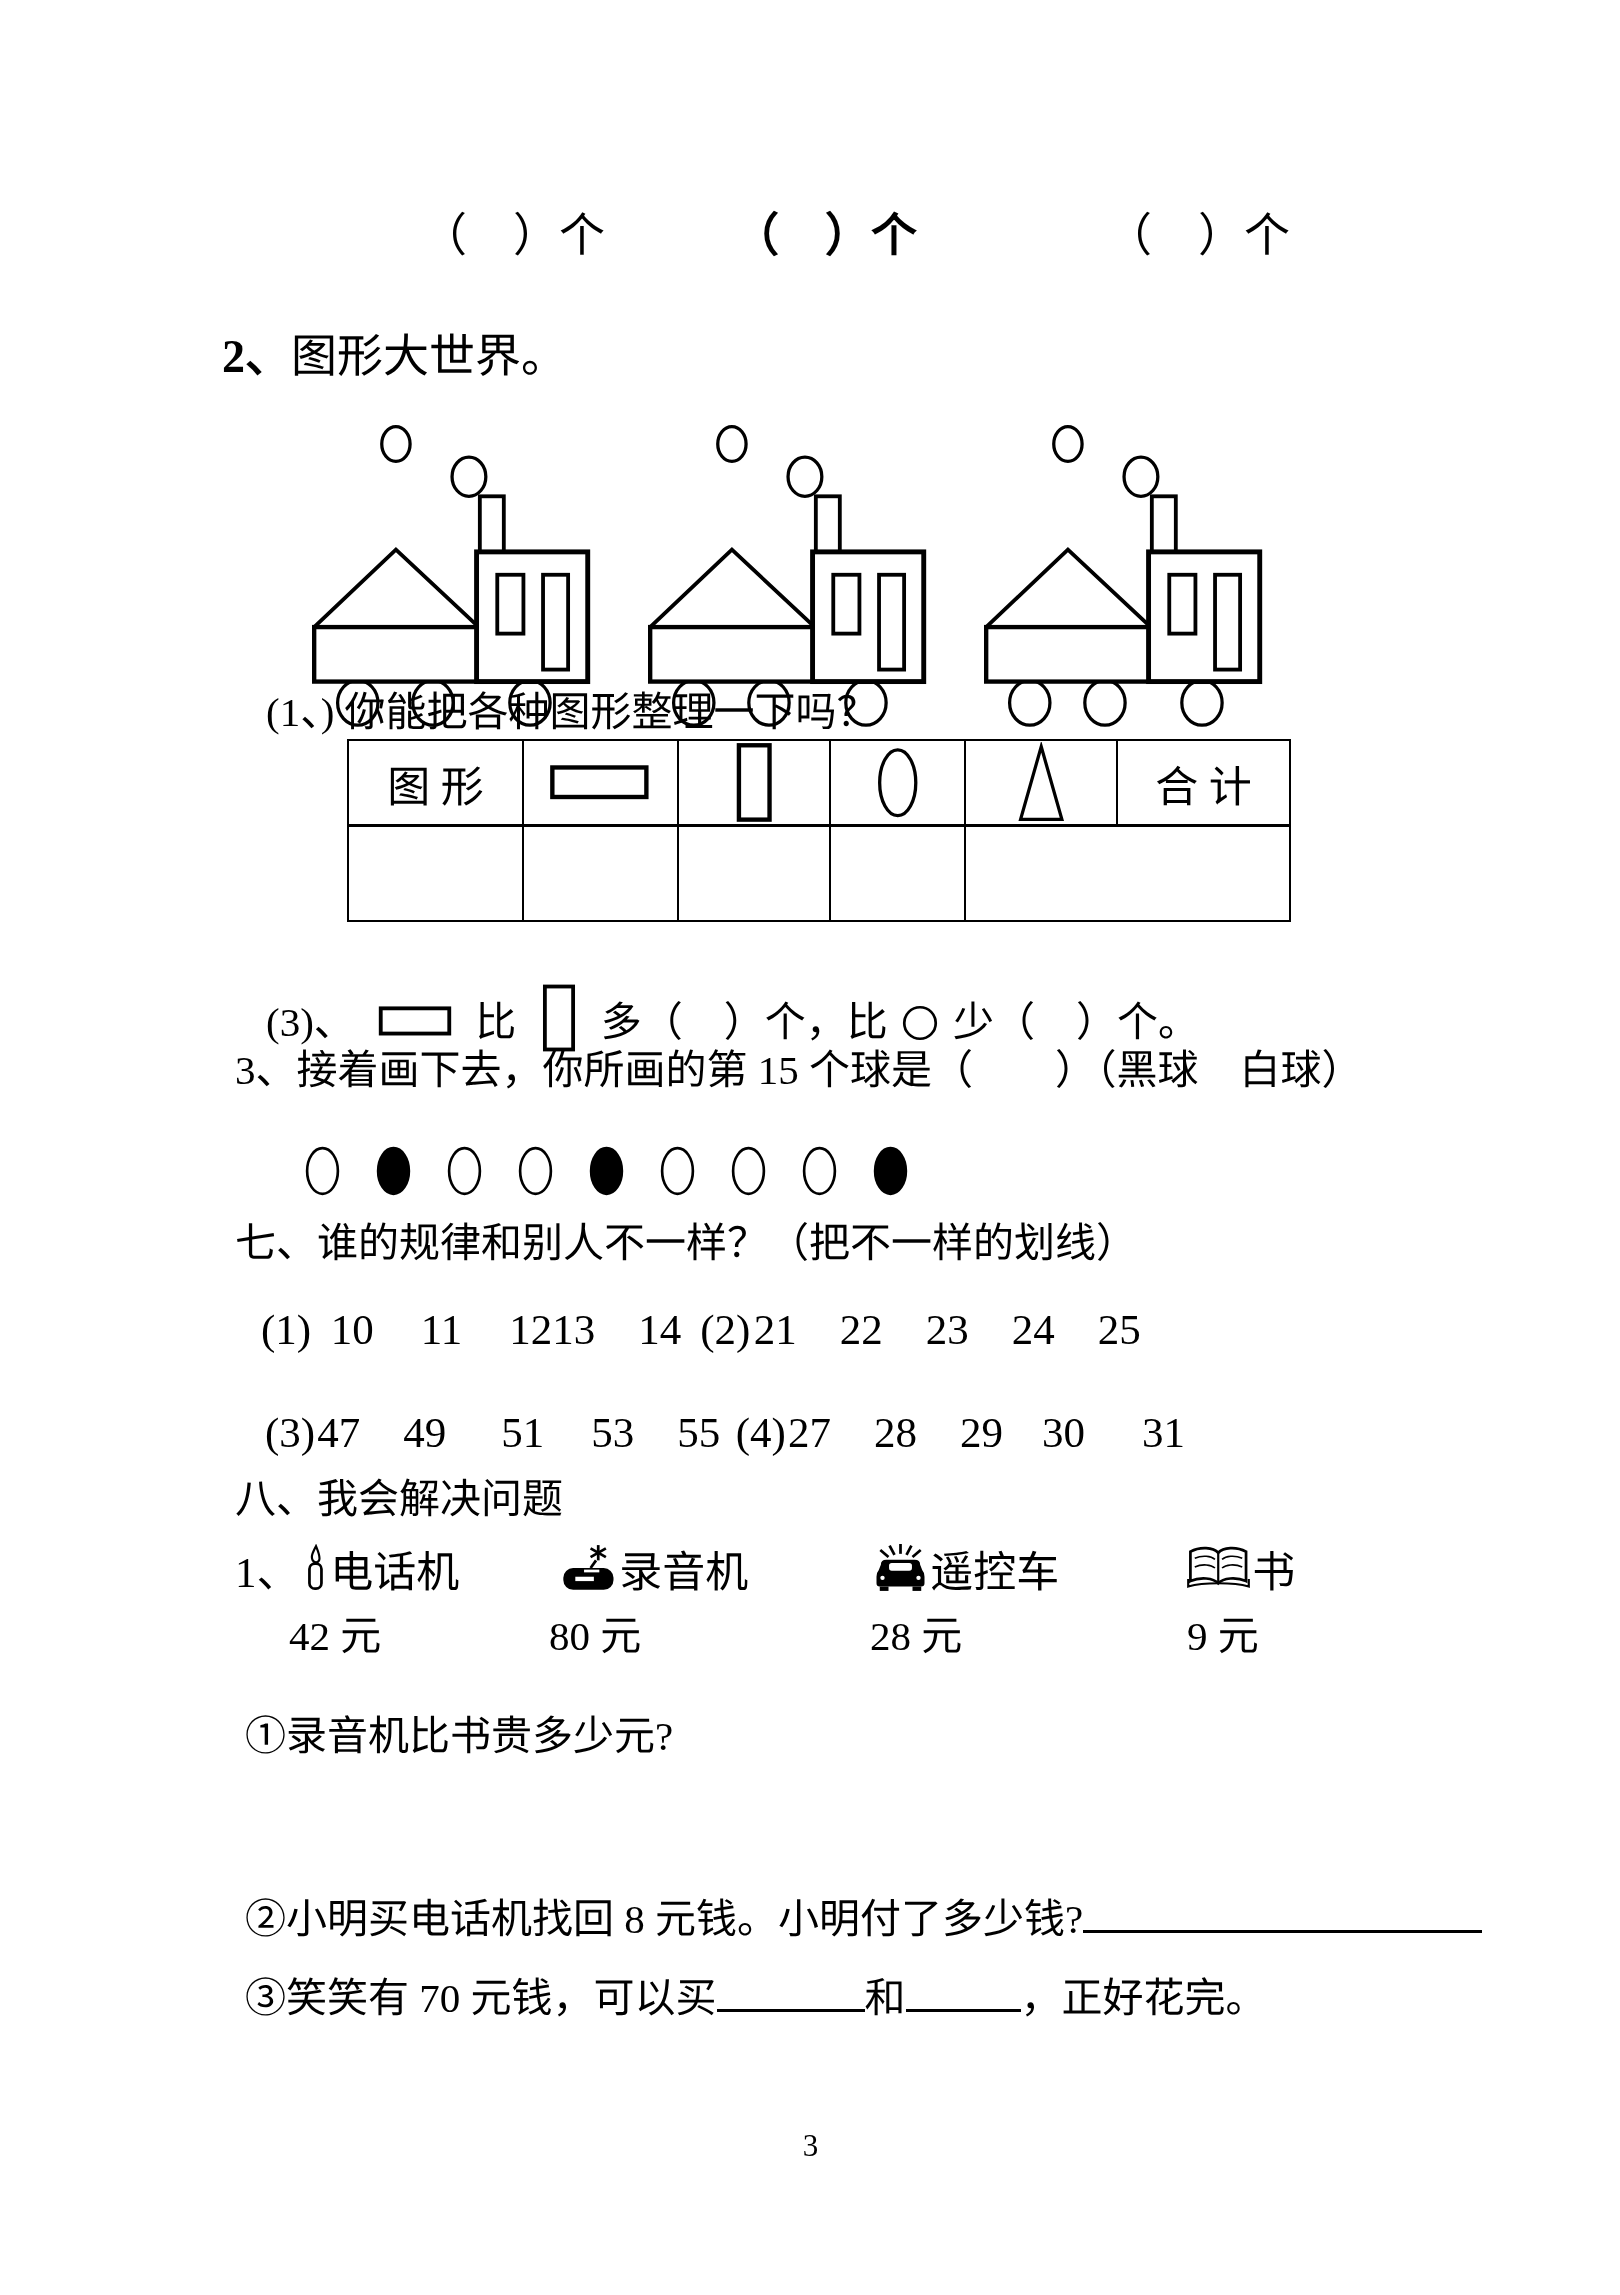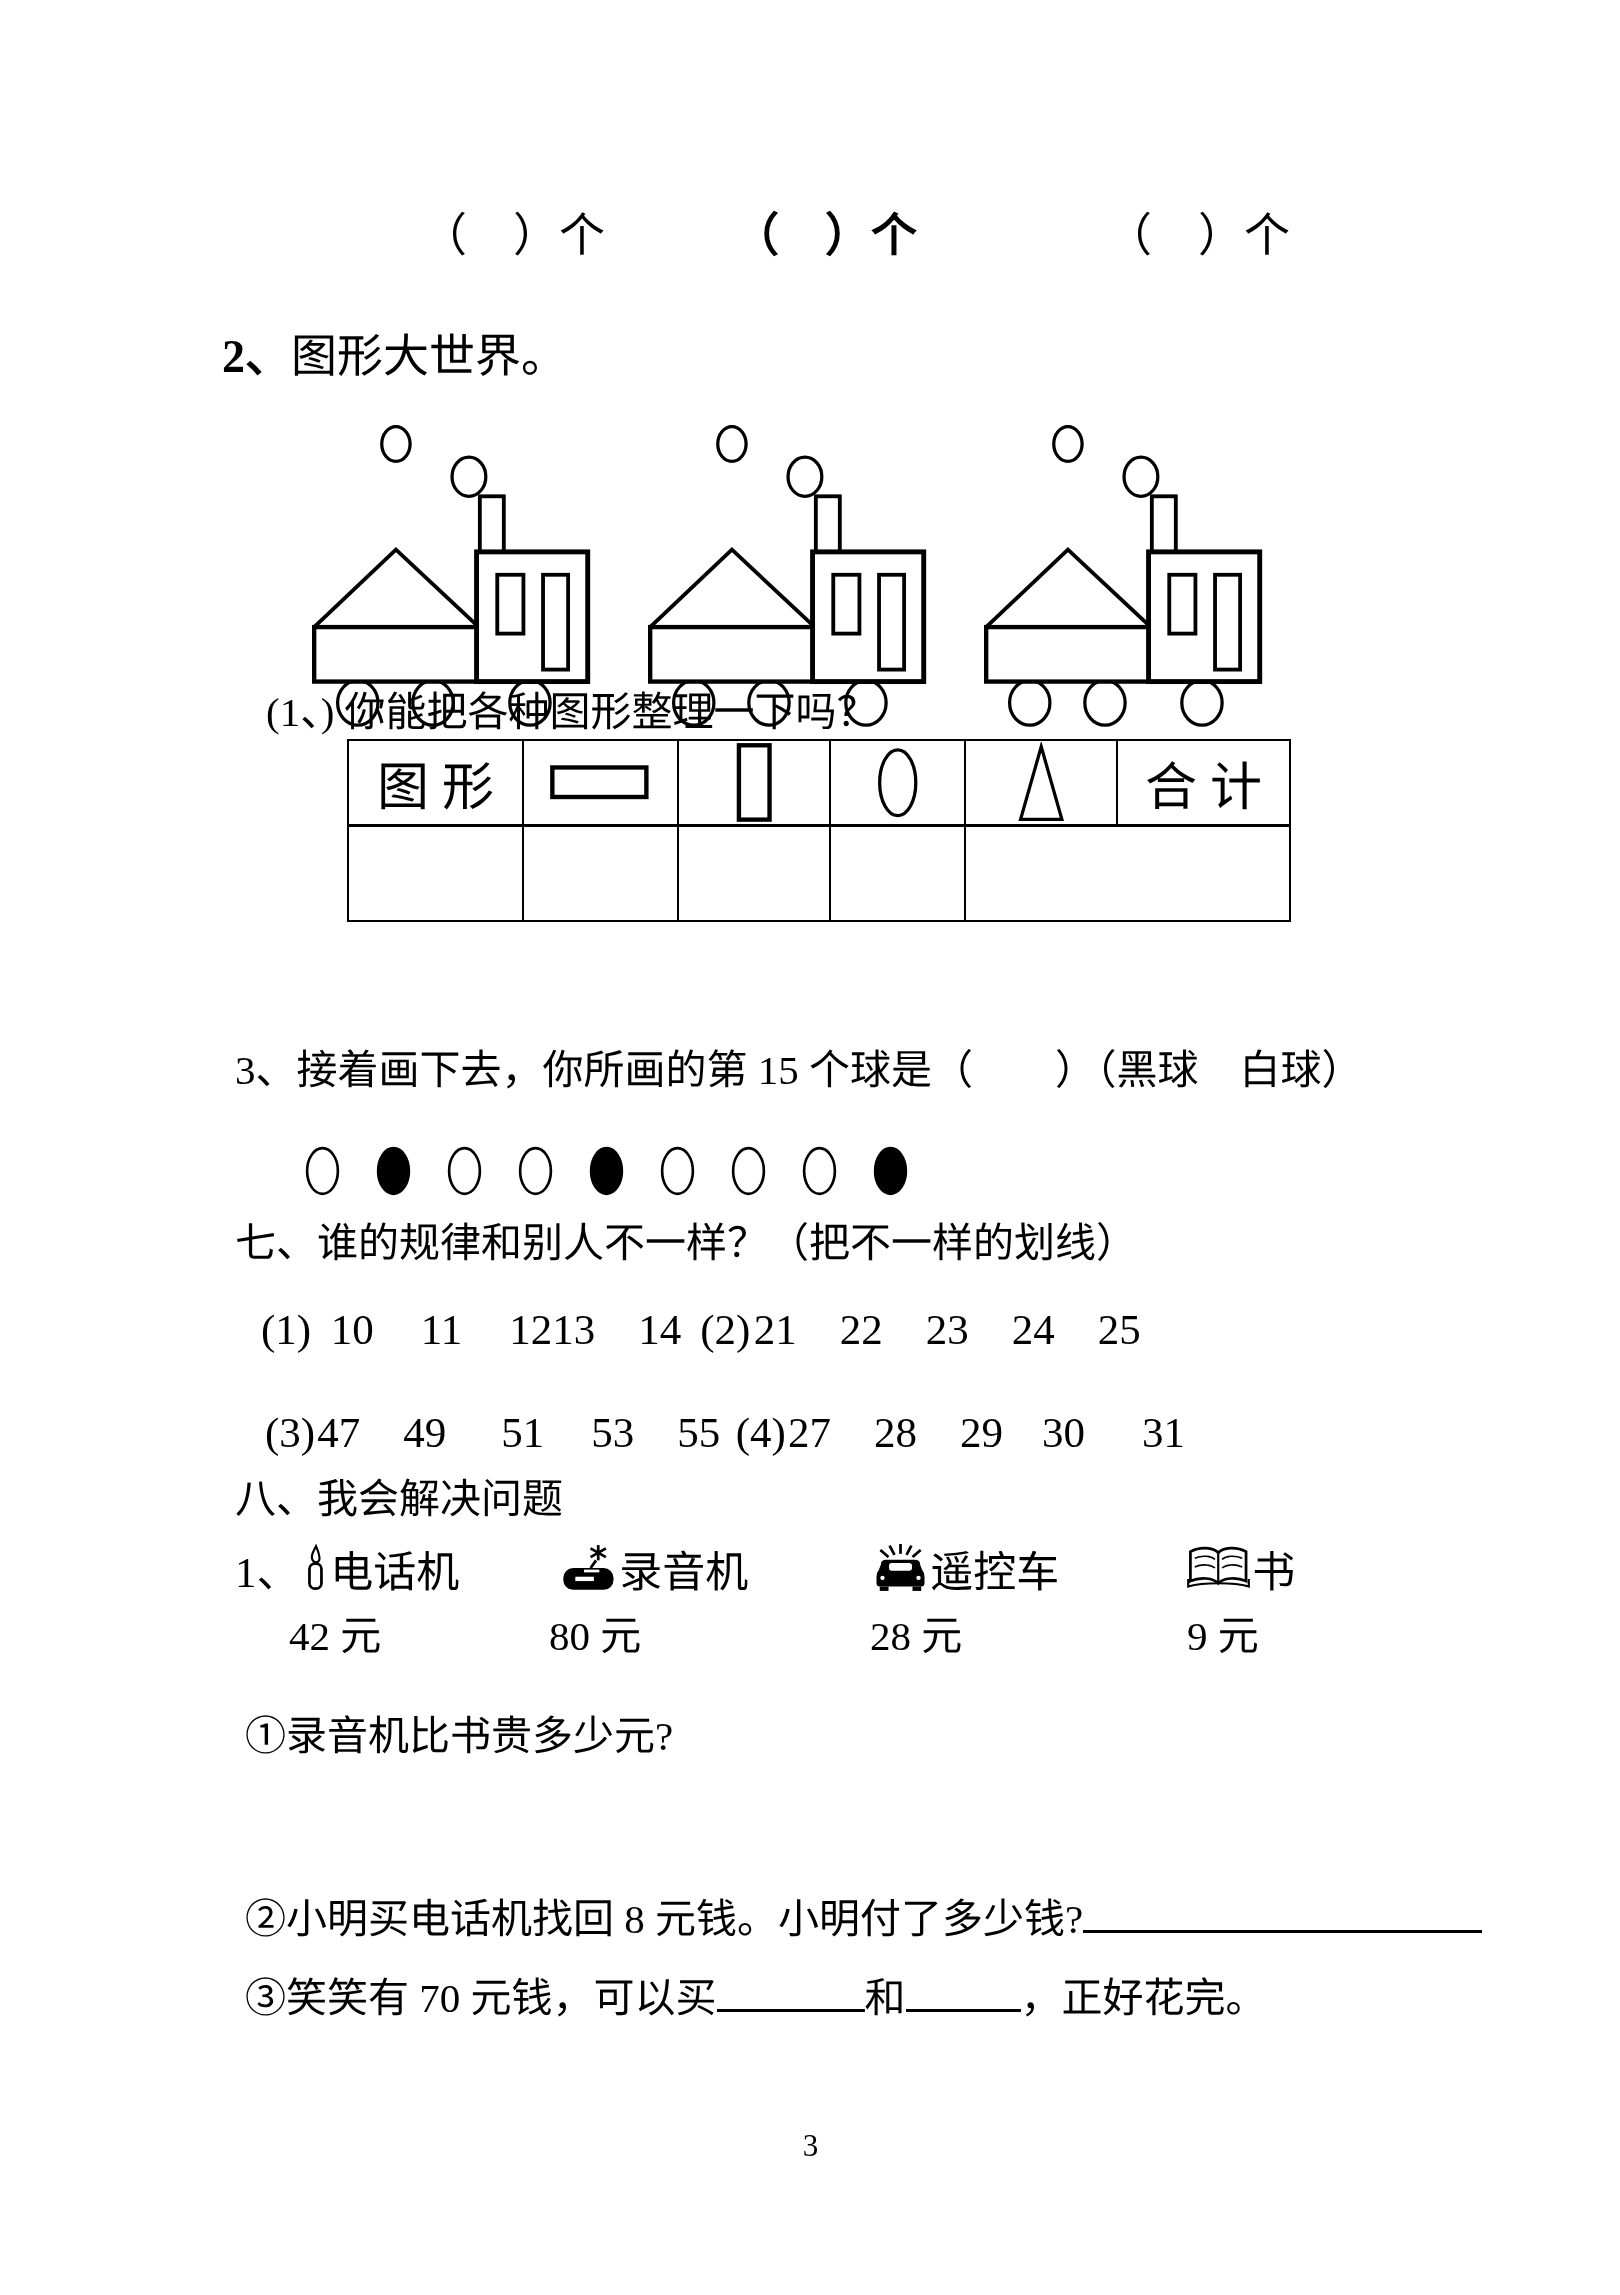--- a/index.html
+++ b/index.html
@@ -10,21 +10,21 @@
   .boldnum{font-weight:bold;}
   svg{display:inline-block;}
   .shape-inline{vertical-align:middle;}
   
   #trains{position:absolute;left:312px;top:415px;display:flex;gap:57px;}
   
   #shape-table{position:absolute;left:347px;top:739px;display:grid;
     grid-template-columns:175px 155px 152px 135px 152px 171px;
     grid-template-rows:86px 93px;border:2.7px solid #000;}
   #shape-table .cell{border-right:2.2px solid #000;border-bottom:2.2px solid #000;
-    display:flex;align-items:center;justify-content:center;font-size:52px;}
+    display:flex;align-items:center;justify-content:center;font-size:43px;}
   #shape-table .cell.r1{border-bottom:3.8px solid #000;}
   #shape-table .cell.lastcol{border-right:none;}
   #shape-table .cell.r2{border-bottom:none;}
   
   #balls-row{position:absolute;left:305px;top:1146px;display:flex;gap:36px;}
   .ball{width:35px;height:50px;}
   
   .numrow{position:absolute;font-size:43px;white-space:nowrap;display:flex;align-items:baseline;}
   .numrow span{display:inline-block;}
   
@@ -113,20 +113,35 @@
     </div>
     <div class="cell r1 lastcol">合  计</div>
     <div class="cell r2"></div>
     <div class="cell r2"></div>
     <div class="cell r2"></div>
     <div class="cell r2"></div>
     <div class="cell r2 lastcol"></div>
   </div>
 
 
+  <div class="line" style="left:266px;top:984px;">
+    <span>(3)、</span>
+    <svg class="shape-inline" width="74" height="33" viewBox="0 0 135 60" fill="#fff" stroke="#000" style="margin:0 13px;vertical-align:-2.2px;">
+        <rect x="5" y="6" width="125" height="46" stroke-width="7"></rect>
+      </svg>
+    <span>比</span>
+    <svg class="shape-inline" width="38" height="68" viewBox="0 0 70 124" fill="#fff" stroke="#000" style="margin:0 13px;vertical-align:-16.4px;">
+        <rect x="9" y="4" width="52" height="116" stroke-width="7"></rect>
+      </svg>
+    <span>多（　）个，比</span>
+    <svg class="shape-inline" width="38" height="38" viewBox="0 0 70 70" fill="#fff" stroke="#000" style="margin:0 3.3px;vertical-align:-6.6px;">
+        <circle cx="35" cy="35" r="29" stroke-width="5"></circle>
+      </svg>
+    <span>少（　）个。</span>
+  </div>
 
   <div class="line" style="left:235px;top:1046px;">3、接着画下去，你所画的第 15 个球是（　　）（黑球　白球）</div>
   <div id="balls-row">
       <svg class="ball" viewBox="0 0 66 92">
         <ellipse cx="33" cy="46" rx="29" ry="43" fill="#ffffff" stroke="#000000" stroke-width="5"></ellipse>
       </svg>
       <svg class="ball" viewBox="0 0 66 92">
         <ellipse cx="33" cy="46" rx="29" ry="43" fill="#000000" stroke="#000000" stroke-width="5"></ellipse>
       </svg>
       <svg class="ball" viewBox="0 0 66 92">

